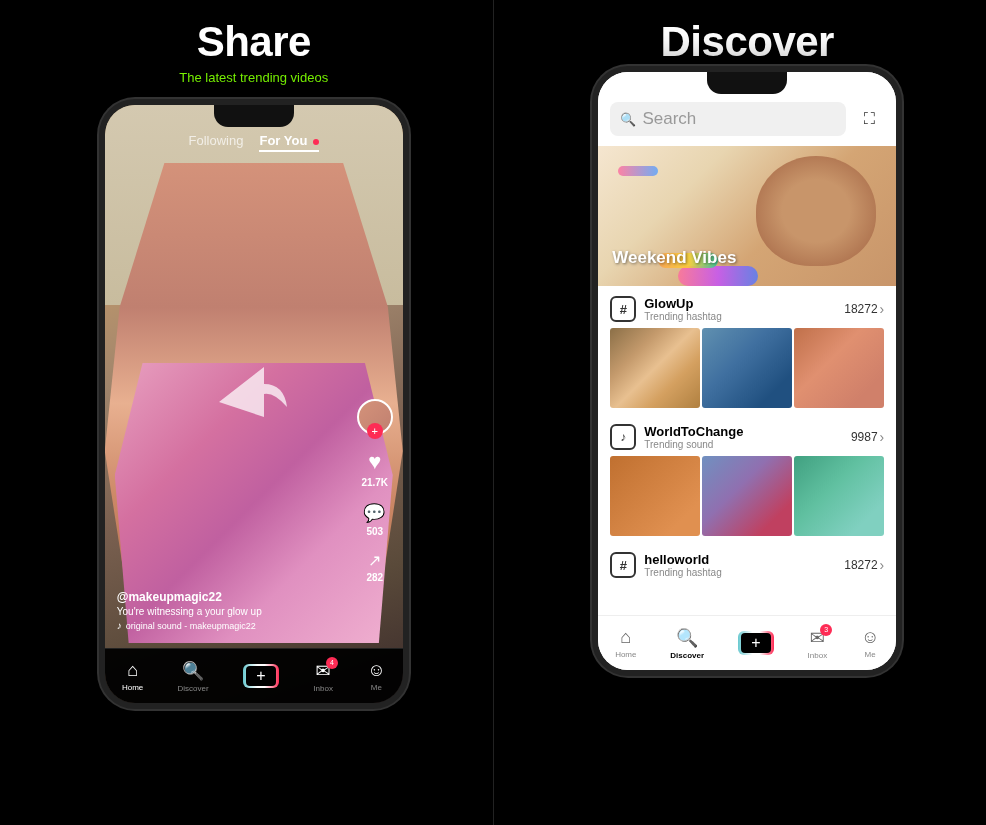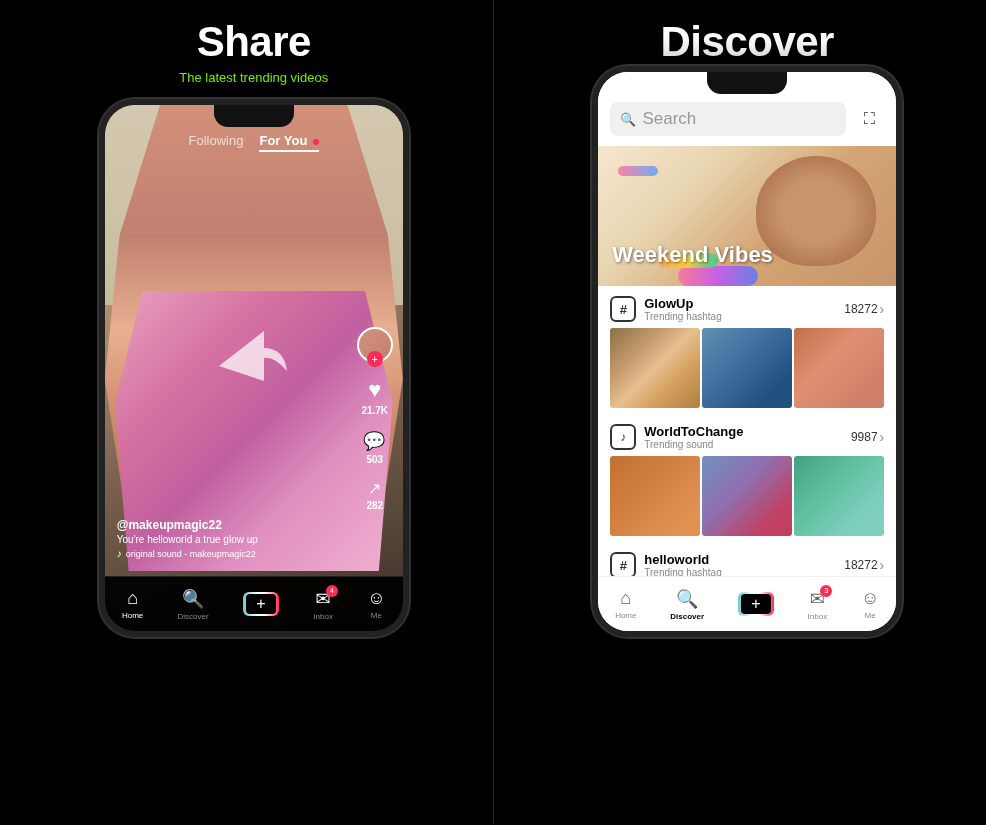--- a/index.html
+++ b/index.html
@@ -8,21 +8,21 @@
       height: 825px;
       background: #000;
       display: flex;
       font-family: Arial, sans-serif;
       overflow: hidden;
     }
 
     
     .panel {
       width: 493px;
-      height: 637px;
+      height: 825px;
       display: flex;
       flex-direction: column;
       align-items: center;
       background: #000;
       position: relative;
       padding-left: 15px;
     }
     .panel-divider {
       width: 1px;
       background: #222;
@@ -347,21 +347,21 @@
       height: 140px;
       background: linear-gradient(135deg, #f5e6d0 0%, #e8d5b0 30%, #d4a574 60%, #c8956a 100%);
       position: relative;
       overflow: hidden;
     }
     .banner-title {
       position: absolute;
       bottom: 18px;
       left: 14px;
       color: #fff;
-      font-size: 22px;
+      font-size: 17px;
       font-weight: 900;
       text-shadow: 1px 1px 3px rgba(0,0,0,0.5);
       z-index: 2;
     }
     
     .pancake {
       position: absolute;
       right: 20px;
       top: 10px;
       width: 120px;
@@ -526,21 +526,21 @@
           <span class="action-count">503</span>
         </div>
         <div class="action-item">
           <span class="action-icon" style="font-size:16px;">↗</span>
           <span class="action-count">282</span>
         </div>
       </div>
 
       <div class="video-bottom">
         <div class="video-username">@makeupmagic22</div>
-        <div class="video-desc">You're helloworld a true glow up</div>
+        <div class="video-desc">You're witnessing a your glow up</div>
         <div class="video-sound">
           <span class="music-note">♪</span>
           <span>original sound - makeupmagic22</span>
         </div>
       </div>
 
       <div class="phone-nav">
         <div class="nav-item">
           <span class="nav-icon active">⌂</span>
           <span class="nav-label active">Home</span>

